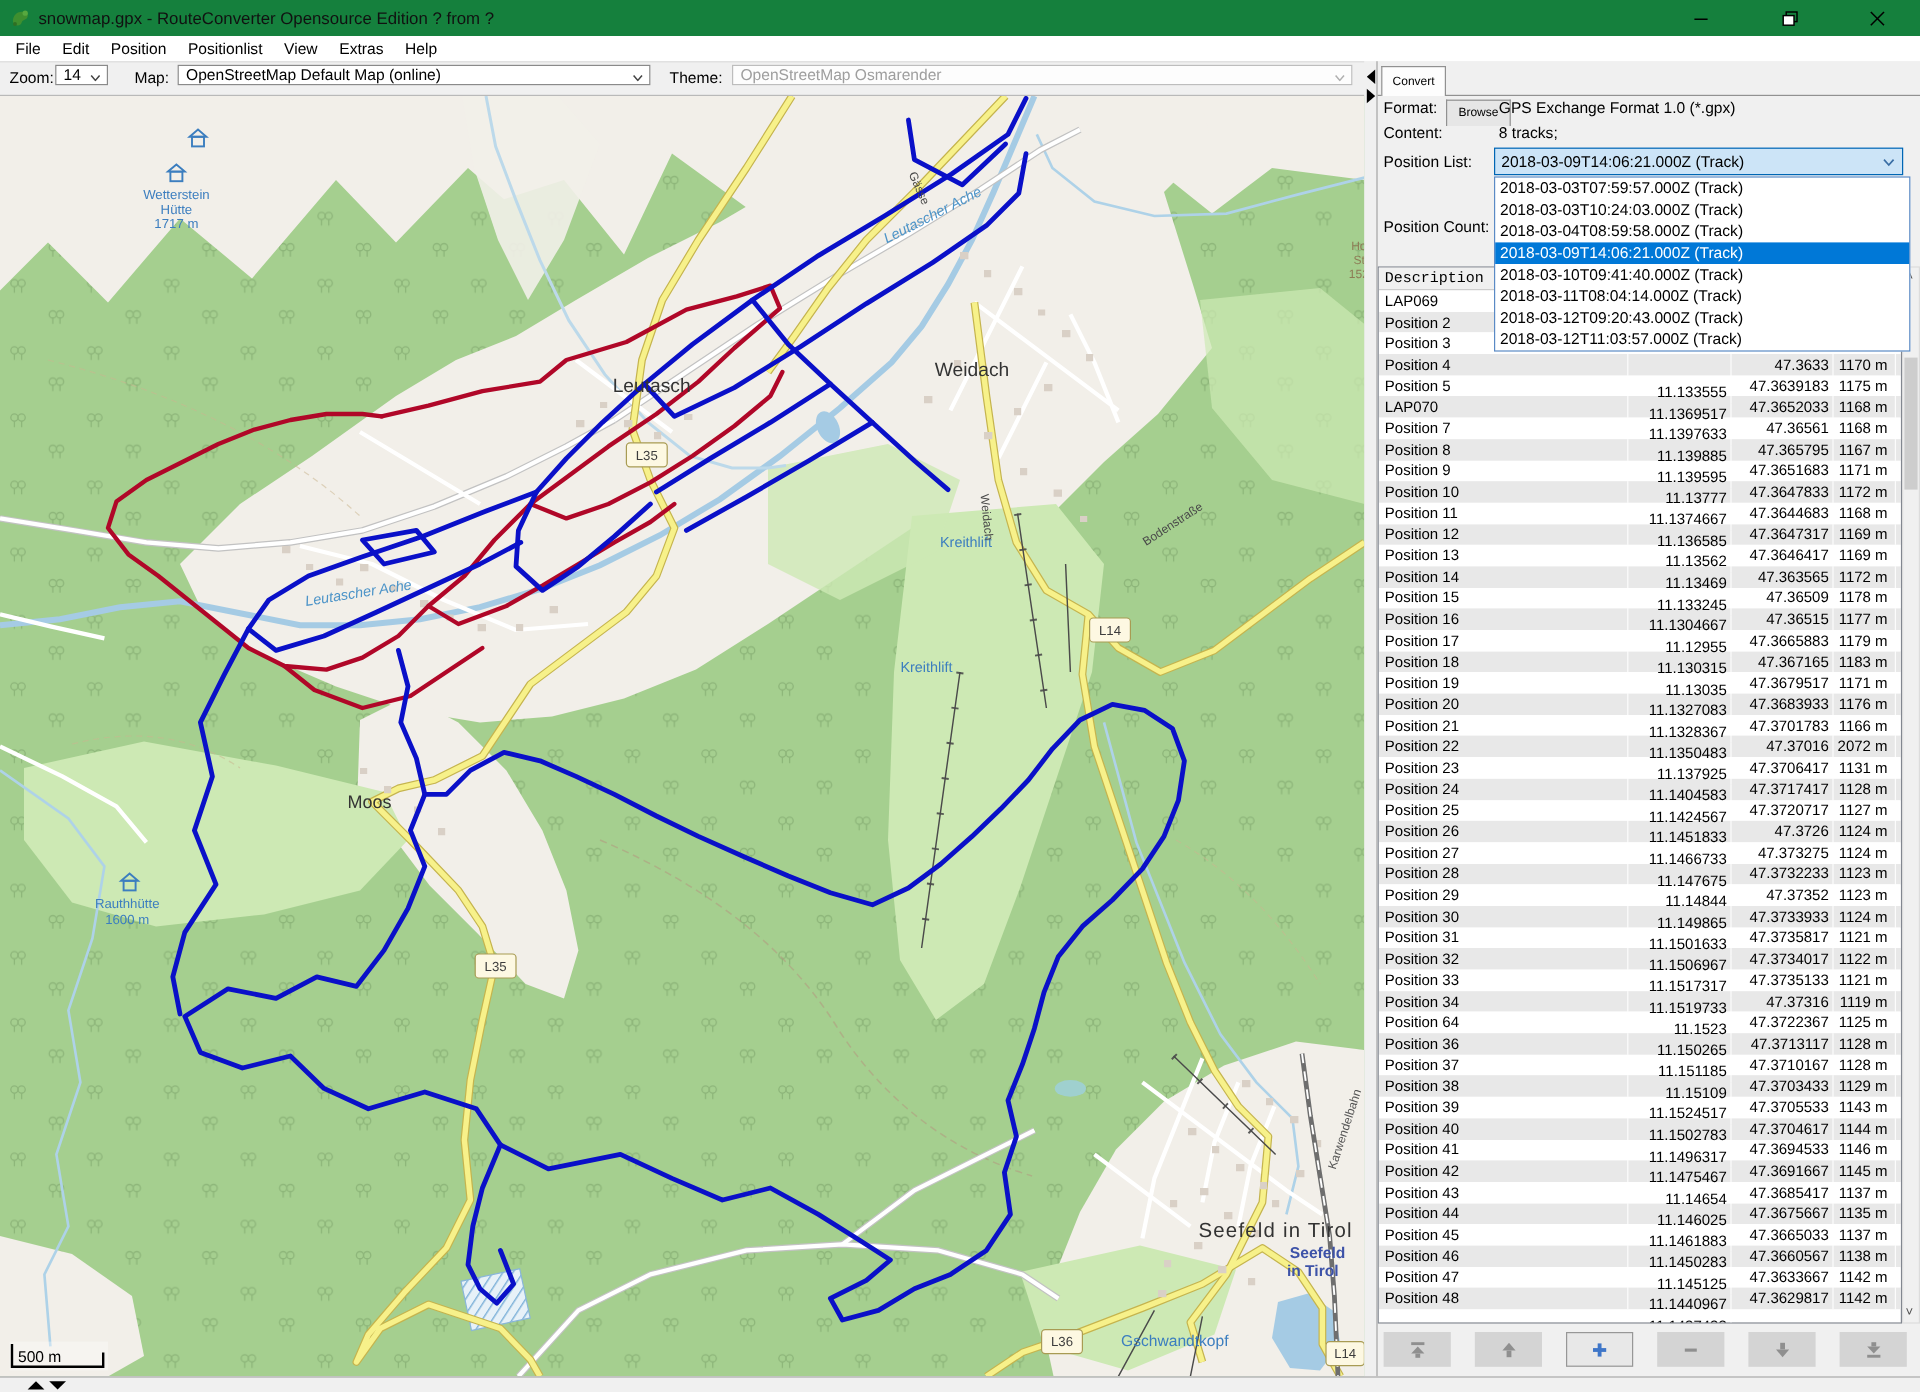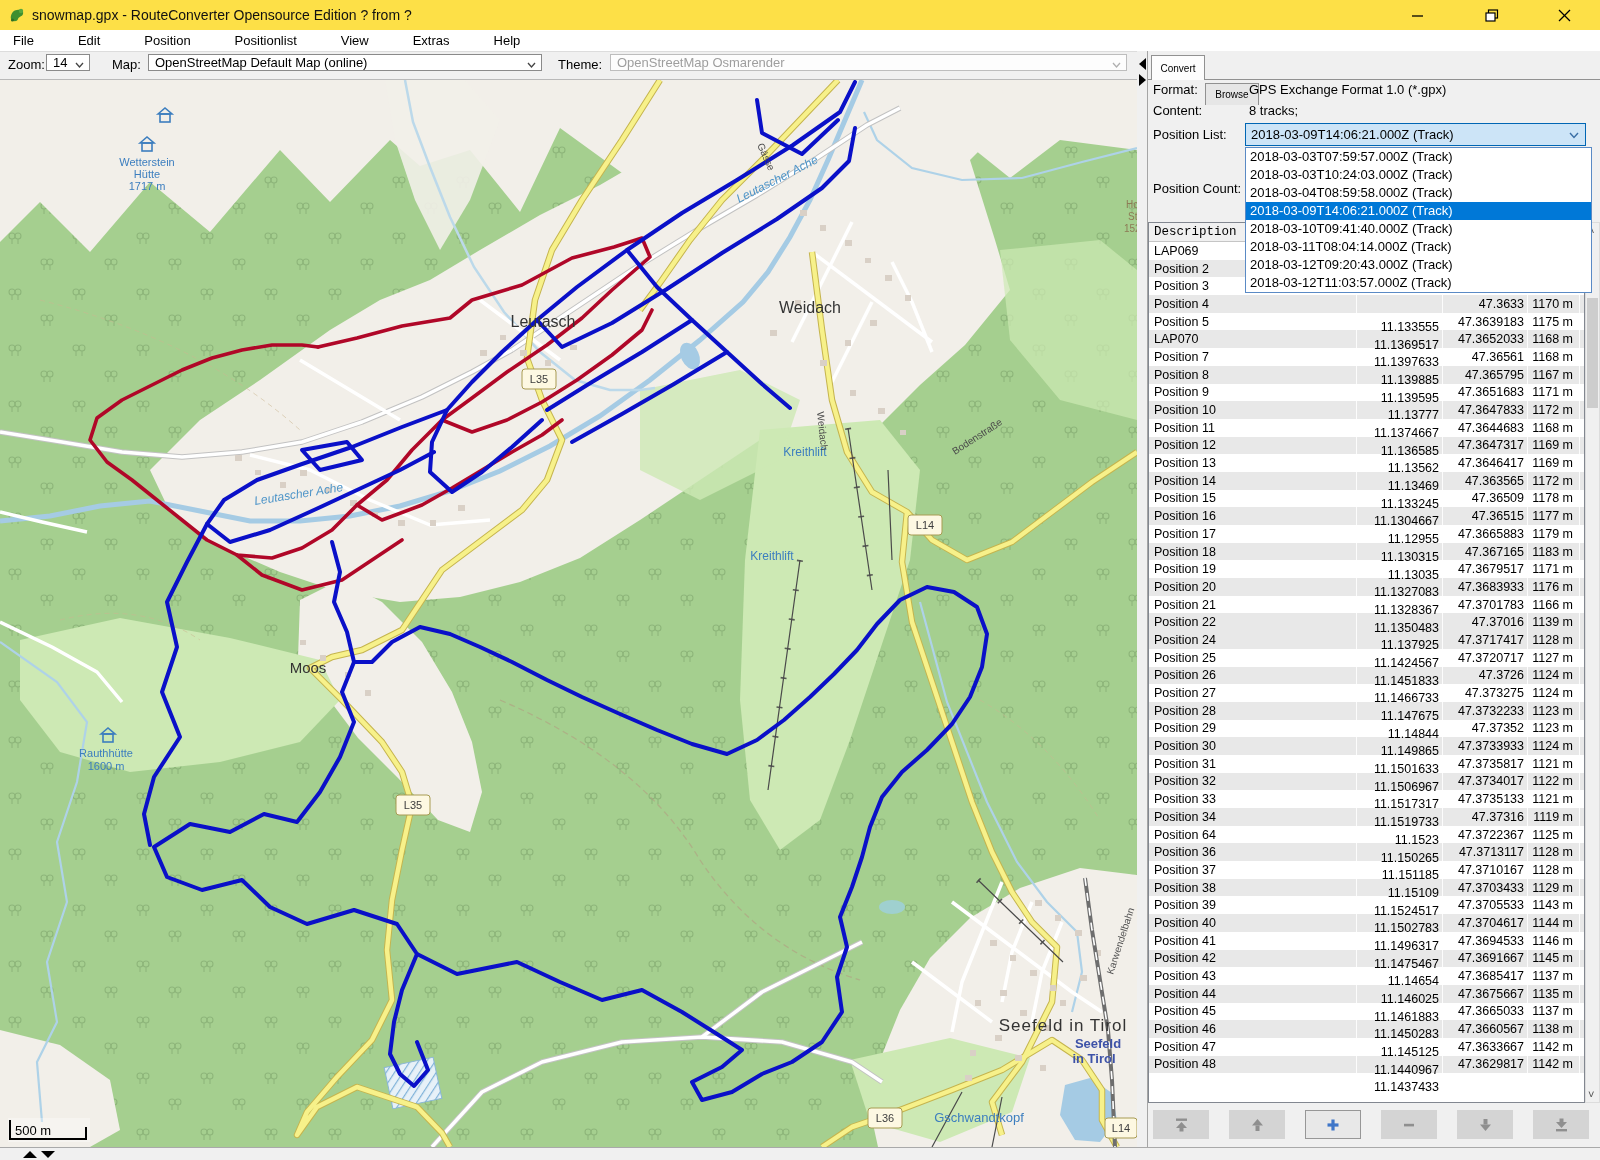--- a/index.html
+++ b/index.html
@@ -1,25 +1,25 @@
 <!DOCTYPE html>
 <html><head>
 <meta charset="utf-8">
 <style>
   html,body{margin:0;padding:0;background:#888;}
   #win{position:relative;width:1600px;height:1160px;background:#f0f0f0;overflow:hidden;
        font-family:"Liberation Sans",sans-serif;-webkit-font-smoothing:antialiased;}
   .abs{position:absolute;}
   
-  #titlebar{left:0;top:0;width:1600px;height:30px;background:#fde047;border-bottom:0;}
+  #titlebar{left:0;top:0;width:1600px;height:30px;background:#15803d;border-bottom:0;}
   #title-text{left:32px;top:7px;font-size:14px;color:#111;}
   .winbtn{top:0;width:46px;height:30px;display:flex;align-items:center;justify-content:center;}
   .winbtn svg{display:block;}
   
-  #menubar{left:0;top:30px;width:1600px;height:21px;background:#ffffff;display:flex;align-items:center;padding-left:4px;box-sizing:border-box;gap:26px;}
+  #menubar{left:0;top:30px;width:1600px;height:21px;background:#ffffff;display:flex;align-items:center;padding-left:4px;box-sizing:border-box;}
   .menu-item{font-size:13px;color:#000;padding:2px 9px;}
   
   #toolbar{left:0;top:51px;width:1137px;height:29px;background:#f0f0f0;border-top:1px solid #dcdcdc;border-bottom:1px solid #b9b9b9;box-sizing:border-box;}
   .tlabel{top:57px;font-size:13px;color:#000;}
   .combo{top:54px;height:17px;background:#fff;border:1px solid #8a8a8a;box-sizing:border-box;
          font-size:13px;color:#000;display:flex;align-items:center;padding-left:6px;}
   .combo .chev{position:absolute;right:5px;top:7px;width:9px;height:6px;}
   .combo.disabled{color:#9e9e9e;border-color:#bdbdbd;background:#fdfdfd;}
   
   #vsplit{left:1137px;top:51px;width:10px;height:1096px;background:#f0f0f0;}
@@ -484,21 +484,27 @@
           <div class="trow">
             <div class="tc c0">Position 21</div>
             <div class="tc c1">11.1350483</div>
             <div class="tc c2">47.3701783</div>
             <div class="tc c3">1166 m</div>
           </div>
           <div class="trow alt">
             <div class="tc c0">Position 22</div>
             <div class="tc c1">11.137925</div>
             <div class="tc c2">47.37016</div>
-            <div class="tc c3">1139 m</div>
+            <div class="tc c3">2072 m</div>
+          </div>
+          <div class="trow">
+            <div class="tc c0">Position 23</div>
+            <div class="tc c1">11.1404583</div>
+            <div class="tc c2">47.3706417</div>
+            <div class="tc c3">1131 m</div>
           </div>
           <div class="trow alt">
             <div class="tc c0">Position 24</div>
             <div class="tc c1">11.1424567</div>
             <div class="tc c2">47.3717417</div>
             <div class="tc c3">1128 m</div>
           </div>
           <div class="trow">
             <div class="tc c0">Position 25</div>
             <div class="tc c1">11.1451833</div>

